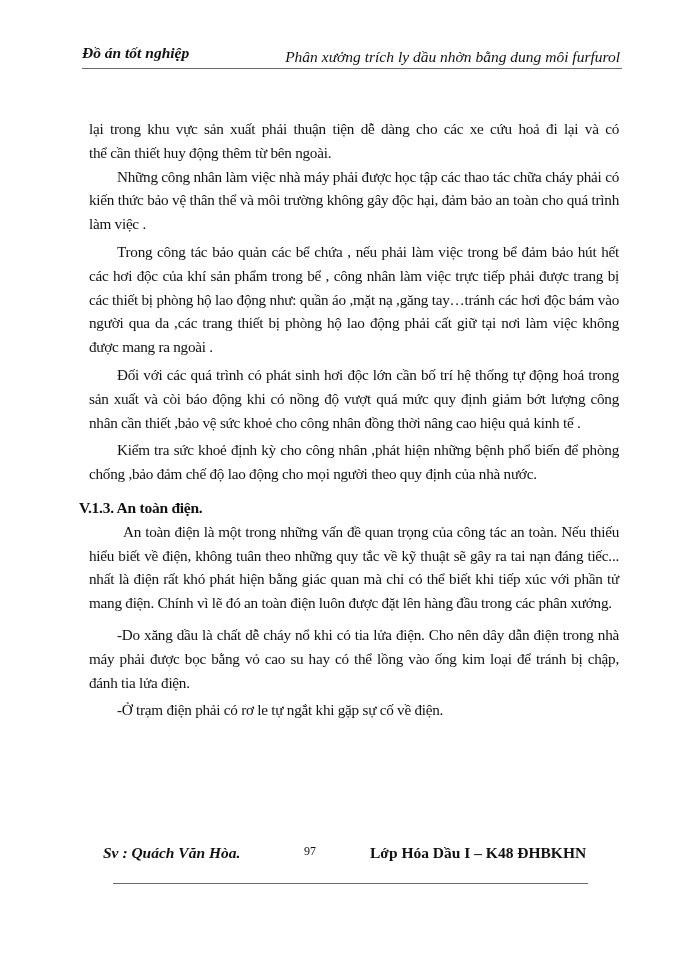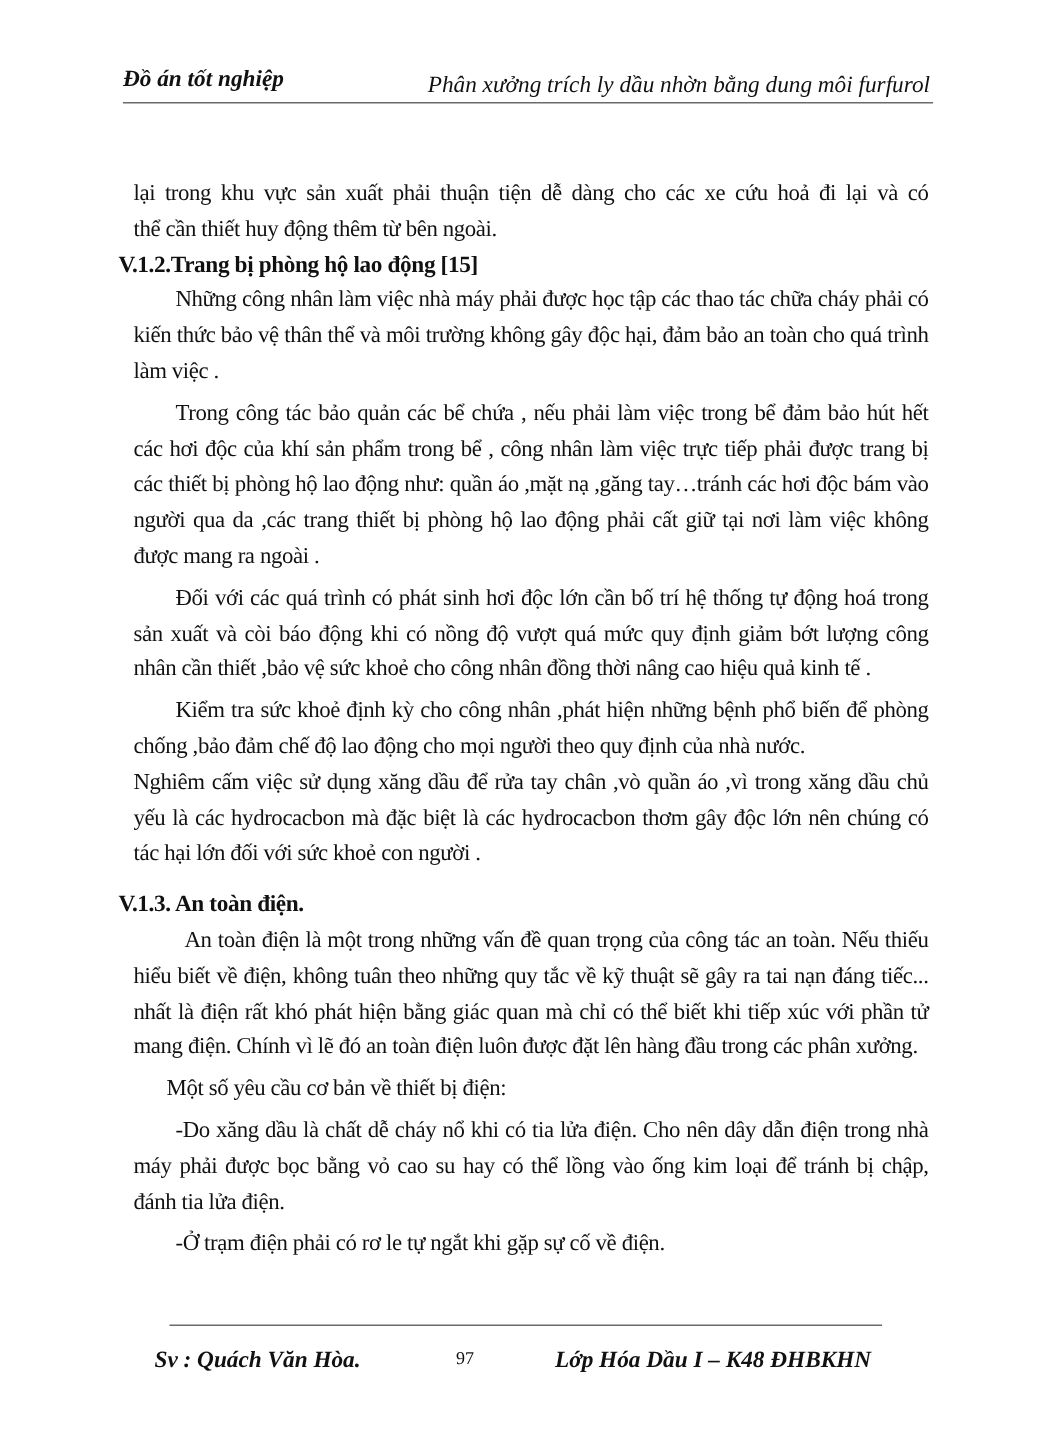--- a/index.html
+++ b/index.html
@@ -14,50 +14,47 @@
     .body { position: absolute; left: 89px; top: 86px; width: 530px; font-size: 15.2px; line-height: 23.8px; letter-spacing: -0.25px; margin-top: 31px; }
     .body p { margin: 0; text-align: justify; }
     .indent { text-indent: 28px; }
     .indent-sm { text-indent: 22px; }
     .indent-md { text-indent: 34px; }
     .h { font-weight: bold; font-size: 15.5px; }
     .gap { height: 10px; }
     .gap-sm { height: 4px; }
 
     .footer-line { position: absolute; left: 113px; top: 883px; width: 475px; border-top: 1.5px solid #6a6a6a; }
-    .footer { position: absolute; top: 898px; font-size: 15.5px; }
+    .footer { position: absolute; top: 844px; font-size: 15.5px; }
     .footer.left { left: 103px; font-weight: bold; font-style: italic; }
     .footer.center { left: 304px; font-size: 12px; }
-    .footer.right { left: 370px; font-weight: bold; font-style: italic; }
+    .footer.right { left: 370px; font-weight: bold; }
   </style>
 </head>
 <body>
 
 <div class="header">
   <span class="left">Đồ án tốt nghiệp</span>
   <span class="right">Phân xưởng trích ly dầu nhờn bằng dung môi furfurol</span>
 </div>
 
 <div class="body">
   <p style="text-align:justify; text-align-last:justify;">lại trong khu vực sản xuất phải thuận tiện dễ dàng cho các xe cứu hoả đi lại và có</p>
   <p>thể cần thiết huy động thêm từ bên ngoài.</p>
-  <p class="h" style="margin-left:-10px;">V.1.2.Trang bị phòng hộ lao động [15]</p>
   <p class="indent">Những công nhân làm việc nhà máy phải được học tập các thao tác chữa cháy phải có kiến thức bảo vệ thân thể và môi trường không gây độc hại, đảm bảo an toàn cho quá trình làm việc .</p>
   <div class="gap-sm"></div>
   <p class="indent">Trong công tác bảo quản các bể chứa , nếu phải làm việc trong bể đảm bảo hút hết các hơi độc của khí sản phẩm trong bể , công nhân làm việc trực tiếp phải được trang bị các thiết bị phòng hộ lao động như: quần áo ,mặt nạ ,găng tay…tránh các hơi độc bám vào người qua da ,các trang thiết bị phòng hộ lao động phải cất giữ tại nơi làm việc không được mang ra ngoài .</p>
   <div class="gap-sm"></div>
   <p class="indent">Đối với các quá trình có phát sinh hơi độc lớn cần bố trí hệ thống tự động hoá trong sản xuất và còi báo động khi có nồng độ vượt quá mức quy định giảm bớt lượng công nhân cần thiết ,bảo vệ sức khoẻ cho công nhân đồng thời nâng cao hiệu quả kinh tế .</p>
   <div class="gap-sm"></div>
   <p class="indent">Kiểm tra sức khoẻ định kỳ cho công nhân ,phát hiện những bệnh phổ biến để phòng chống ,bảo đảm chế độ lao động cho mọi người theo quy định của nhà nước.</p>
-  <p>Nghiêm cấm việc sử dụng xăng dầu để rửa tay chân ,vò quần áo ,vì trong xăng dầu chủ yếu là các hydrocacbon mà đặc biệt là các hydrocacbon thơm gây độc lớn nên chúng có tác hại lớn đối với sức khoẻ con người .</p>
   <div class="gap"></div>
   <p class="h" style="margin-left:-10px;">V.1.3. An toàn điện.</p>
   <p class="indent-md">An toàn điện là một trong những vấn đề quan trọng của công tác an toàn. Nếu thiếu hiểu biết về điện, không tuân theo những quy tắc về kỹ thuật sẽ gây ra tai nạn đáng tiếc... nhất là điện rất khó phát hiện bằng giác quan mà chỉ có thể biết khi tiếp xúc với phần tử mang điện. Chính vì lẽ đó an toàn điện luôn được đặt lên hàng đầu trong các phân xưởng.</p>
   <div class="gap-sm"></div>
-  <p class="indent-sm">Một số yêu cầu cơ bản về thiết bị điện:</p>
   <div class="gap-sm"></div>
   <p class="indent">-Do xăng dầu là chất dễ cháy nổ khi có tia lửa điện. Cho nên dây dẫn điện trong nhà máy phải được bọc bằng vỏ cao su hay có thể lồng vào ống kim loại để tránh bị chập, đánh tia lửa điện.</p>
   <div class="gap-sm"></div>
   <p class="indent">-Ở trạm điện phải có rơ le tự ngắt khi gặp sự cố về điện.</p>
 </div>
 
 <div class="footer-line"></div>
 <span class="footer left">Sv : Quách Văn Hòa.</span>
 <span class="footer center">97</span>
 <span class="footer right">Lớp Hóa Dầu I – K48  ĐHBKHN</span>

